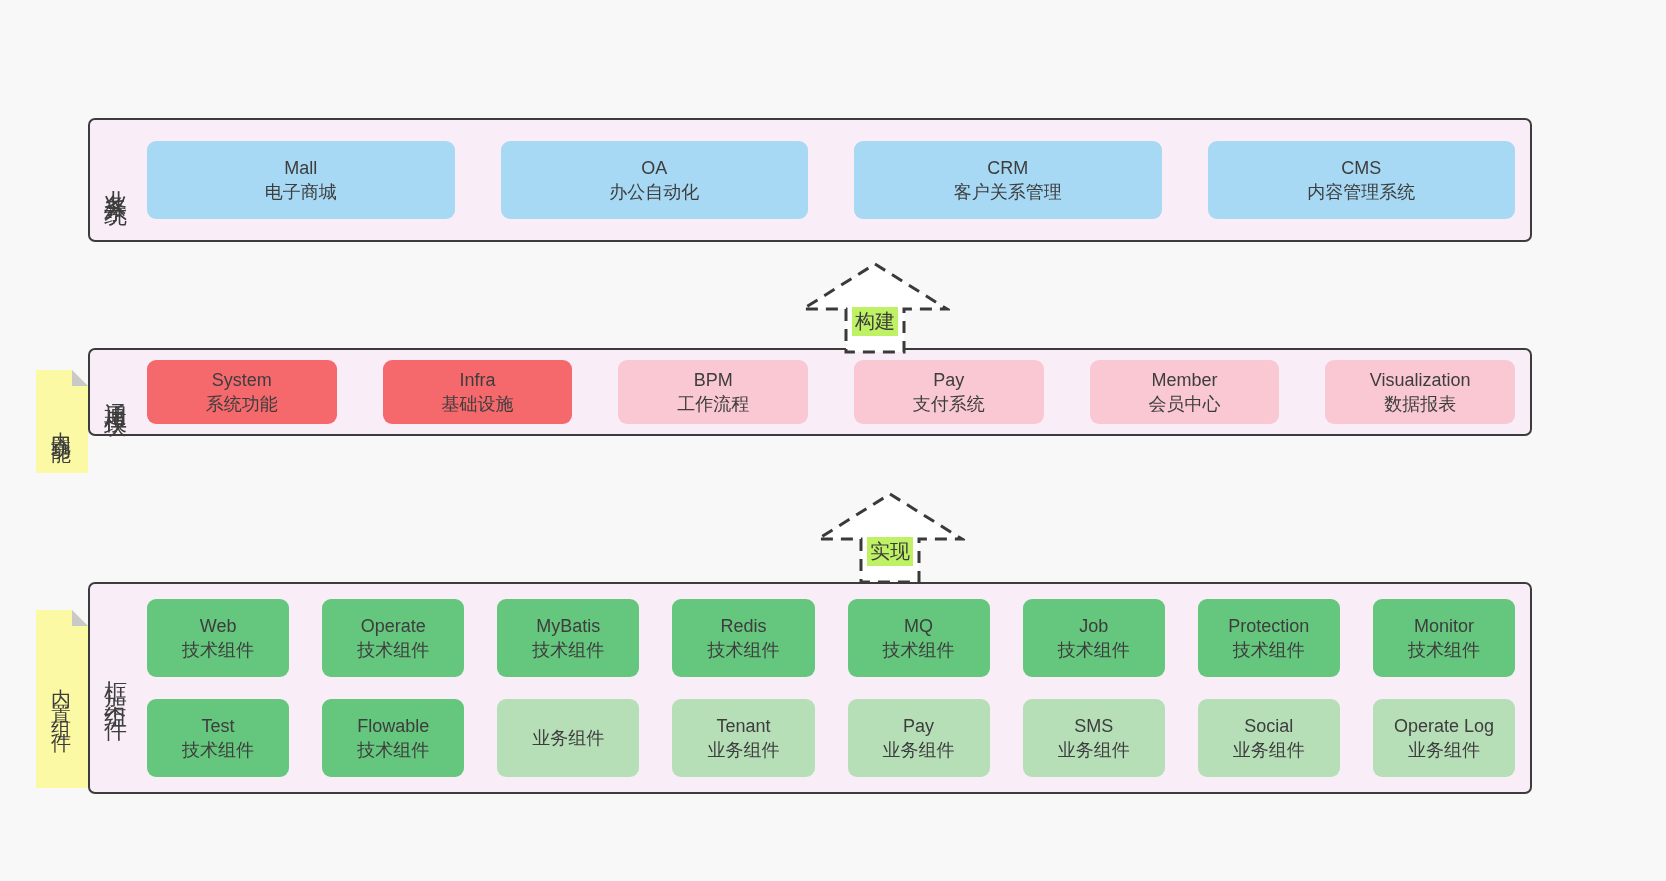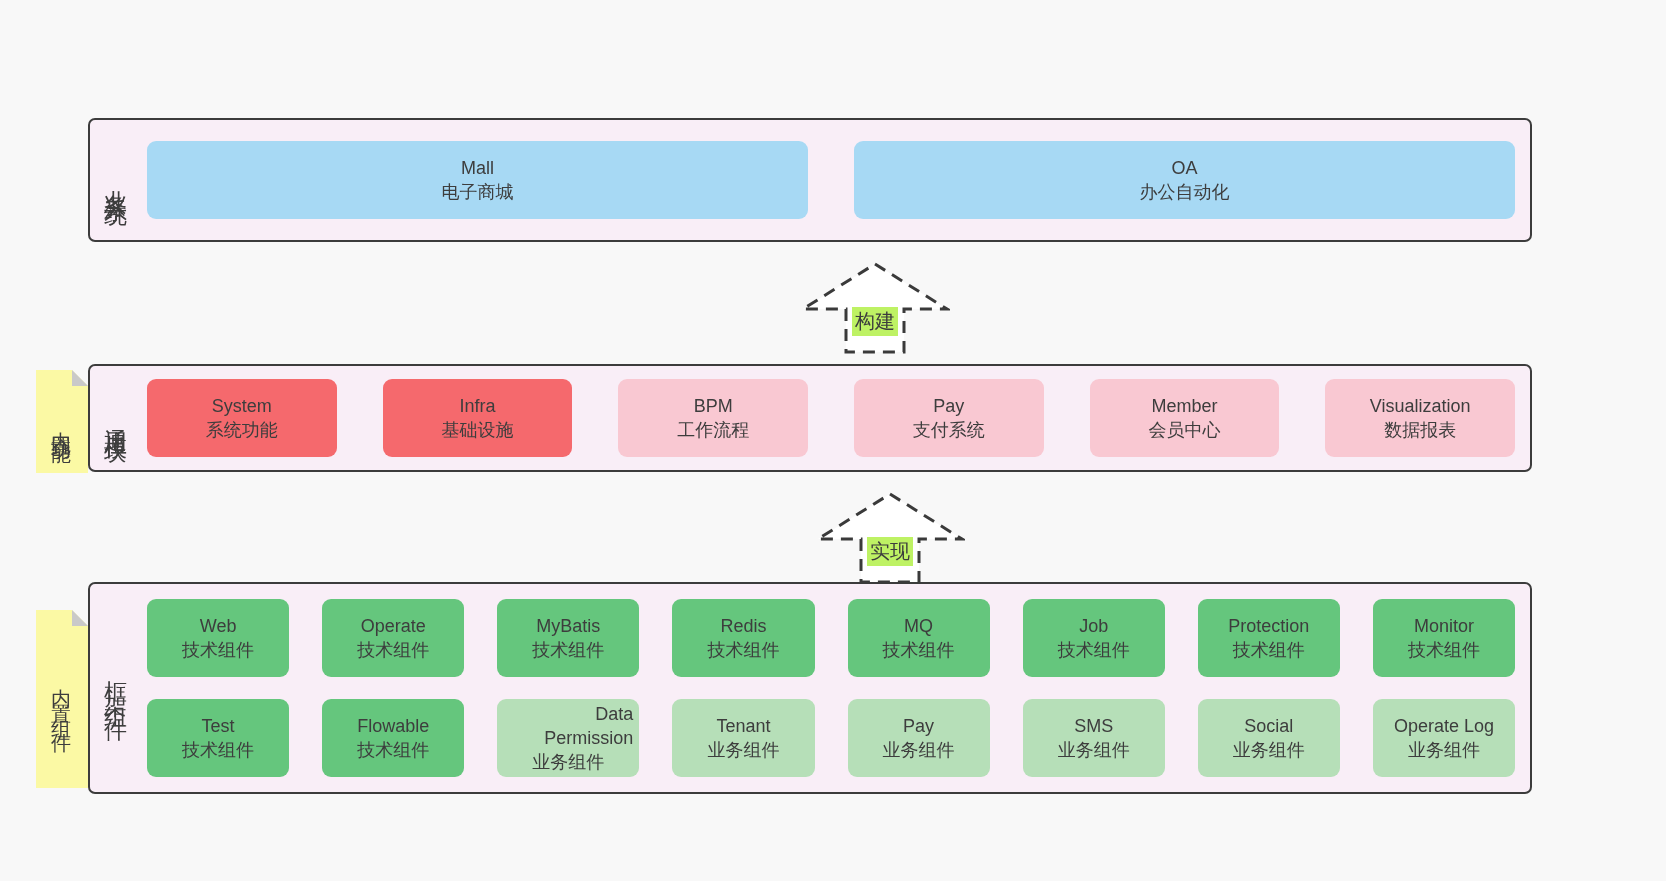--- a/index.html
+++ b/index.html
@@ -11,21 +11,21 @@
     position: relative;
     overflow: hidden;
   }
   .layer {
     position:absolute; left:88px; width:1444px;
     background: var(--container-bg, #f9eef7);
     border: 2px solid var(--container-border, #3c3c3c);
     border-radius: 7px;
   }
   #layer-0 { top:118px; height:124px; }
-  #layer-1 { top:364px; height:108px; }
+  #layer-1 { top:348px; height:88px; }
   #layer-2 { top:582px; height:212px; }
 
   .layer-label {
     position:absolute; left:6px; top:50%; transform:translateY(-50%);
     writing-mode: vertical-rl; text-orientation: upright;
     font-size:23px; letter-spacing:4px; line-height:40px;
     color: var(--text, #3d3d3d); white-space:nowrap;
   }
   #layer-2 .layer-label { letter-spacing:13px; }
 
@@ -33,21 +33,21 @@
     position:absolute; left:57px; right:15px; top:0; bottom:0;
     display:flex; flex-direction:column; justify-content:center; gap:22px;
     padding:10px 0;
   }
   .box-row { display:flex; gap:46px; height:78px; }
   #layer-2 .box-row { gap:33px; }
 
   .box {
     flex:1; border-radius:9px;
     display:flex; flex-direction:column; justify-content:center; align-items:center;
-    text-align:right; font-size:18px; line-height:24px; padding:6px 6px;
+    text-align:center; font-size:18px; line-height:24px; padding:6px 6px;
   }
   .box.blue        { background: var(--blue, #a7d9f4); }
   .box.red         { background: var(--red, #f5696d); }
   .box.pink        { background: var(--pink, #f9c8d2); }
   .box.green       { background: var(--green, #65c67d); }
   .box.green_light { background: var(--green-light, #b6dfb8); }
 
   .note {
     position:absolute; left:36px; width:52px; z-index:3;
   }
@@ -82,20 +82,28 @@
   <div class="rows">
       <div class="box-row">
         <div class="box blue">
           <div class="box-title">Mall</div>
           <div class="box-subtitle">电子商城</div>
         </div>
         <div class="box blue">
           <div class="box-title">OA</div>
           <div class="box-subtitle">办公自动化</div>
         </div>
+        <div class="box blue">
+          <div class="box-title">CRM</div>
+          <div class="box-subtitle">客户关系管理</div>
+        </div>
+        <div class="box blue">
+          <div class="box-title">CMS</div>
+          <div class="box-subtitle">内容管理系统</div>
+        </div>
       </div>
     </div>
 </section>
 
 <div class="arrow" id="arrow-0">
   <svg width="150" height="94" viewBox="0 0 150 94">
     <polygon points="75,3 147,48 104,48 104,91 46,91 46,48 3,48" fill="#ffffff" stroke="var(--arrow, #3a3a3a)" stroke-width="3" stroke-dasharray="12 8" stroke-linejoin="miter"></polygon>
   </svg>
   <span class="arrow-label">构建</span>
 </div>
@@ -187,21 +195,20 @@
       <div class="box-row">
         <div class="box green">
           <div class="box-title">Test</div>
           <div class="box-subtitle">技术组件</div>
         </div>
         <div class="box green">
           <div class="box-title">Flowable</div>
           <div class="box-subtitle">技术组件</div>
         </div>
         <div class="box green_light">
-          <div class="box-title">Data Permission</div>
           <div class="box-subtitle">业务组件</div>
         </div>
         <div class="box green_light">
           <div class="box-title">Tenant</div>
           <div class="box-subtitle">业务组件</div>
         </div>
         <div class="box green_light">
           <div class="box-title">Pay</div>
           <div class="box-subtitle">业务组件</div>
         </div>

